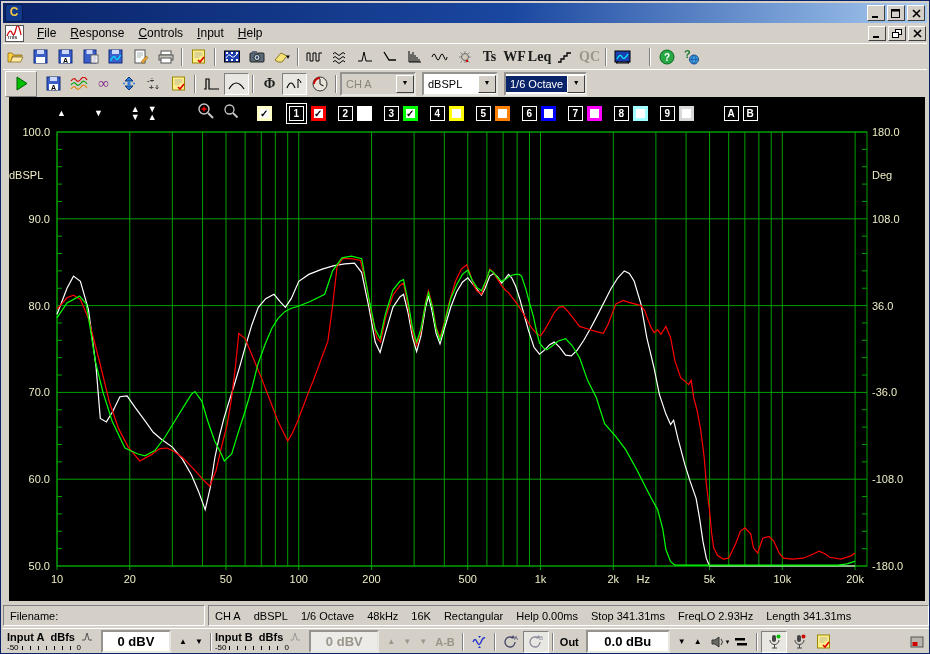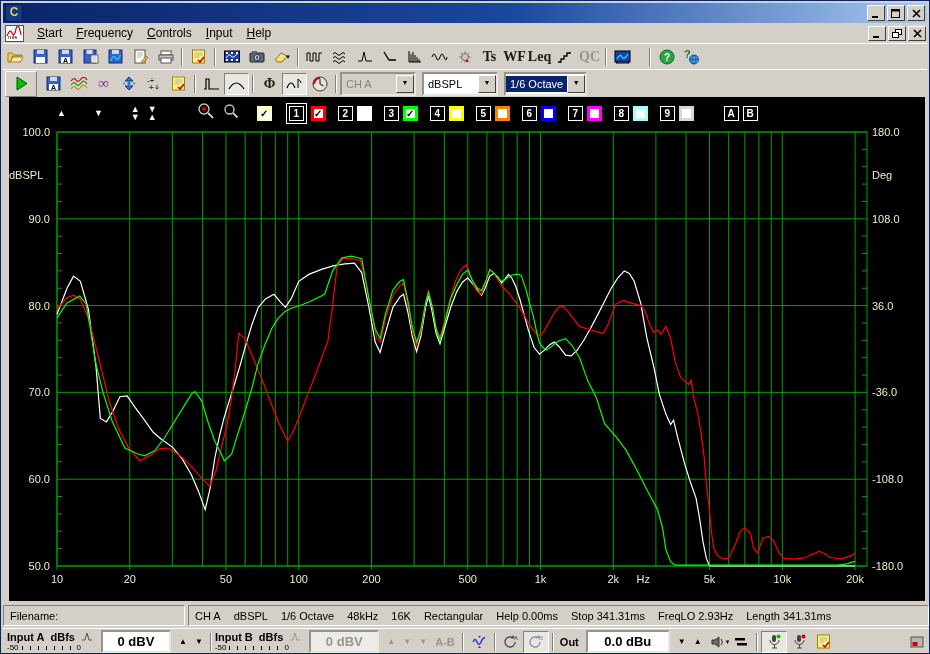--- a/index.html
+++ b/index.html
@@ -62,21 +62,21 @@
     line-height:9px;color:#000;text-align:center;margin-right:12px;font-weight:bold}
   .abbtn{flex:none;width:13px;height:13px;border:1px solid #fff;color:#fff;background:#000;
     font-size:10px;font-weight:bold;text-align:center;line-height:13px;margin-left:4px}
   .abbtn.first{margin-left:18px}
   .mr8{margin-right:8px}.mr18{margin-right:18px}.mr28{margin-right:28px}.mr40{margin-right:40px}
   
   .statusbar{position:absolute;left:2px;top:602px;width:926px;height:25px;background:#d4d0c8;
     display:flex;gap:3px;padding:2px 0;box-sizing:border-box}
   .panel{border:1px solid;border-color:#808080 #fff #fff #808080;display:flex;align-items:center;
     padding:0 6px;font-size:11px;color:#000;box-sizing:border-box}
-  .p1{width:182px}
+  .p1{width:202px}
   .p2{flex:1;gap:13px}
   
   .bottombar{position:absolute;left:2px;top:627px;width:926px;height:26px;background:#d4d0c8;
     border-top:1px solid #fff;display:flex;align-items:center;font-size:11px;color:#000;padding-left:4px;box-sizing:border-box}
   .cluster{display:flex;flex-direction:column;justify-content:center;margin-right:4px}
   .crow{display:flex;align-items:flex-start;gap:6px;font-weight:bold;font-size:11px}
   .mscale{display:flex;align-items:center;font-size:8px;font-weight:normal}
   .ticks{width:52px;height:4px;margin:0 3px;
     background:repeating-linear-gradient(90deg,#000 0,#000 1px,transparent 1px,transparent 8px)}
   .valbox{width:66px;height:19px;border:2px inset #e8e6e0;background:#fff;font-weight:bold;font-size:13px;
@@ -114,22 +114,22 @@
   </span>
 </div>
 
 <div class="menubar">
   <span class="mdiicon">
     <svg width="17" height="15">
         <path d="M1 10q3-8 5-3t4-4t5 6" stroke="#c00" fill="none" stroke-width="1.2"></path>
         <text x="2" y="13" font-size="6" fill="#000" font-family="Liberation Sans">mls</text>
       </svg>
   </span>
-  <span class="mi">Start</span>
-  <span class="mi">Frequency</span>
+  <span class="mi">File</span>
+  <span class="mi">Response</span>
   <span class="mi">Controls</span>
   <span class="mi">Input</span>
   <span class="mi">Help</span>
   <span class="winbtns" style="margin-left:auto">
     <span class="wbtn small">
         <svg width="10" height="9">
           <rect x="1" y="7" width="6" height="2" fill="#000"></rect>
         </svg>
       </span>
     <span class="wbtn small">

